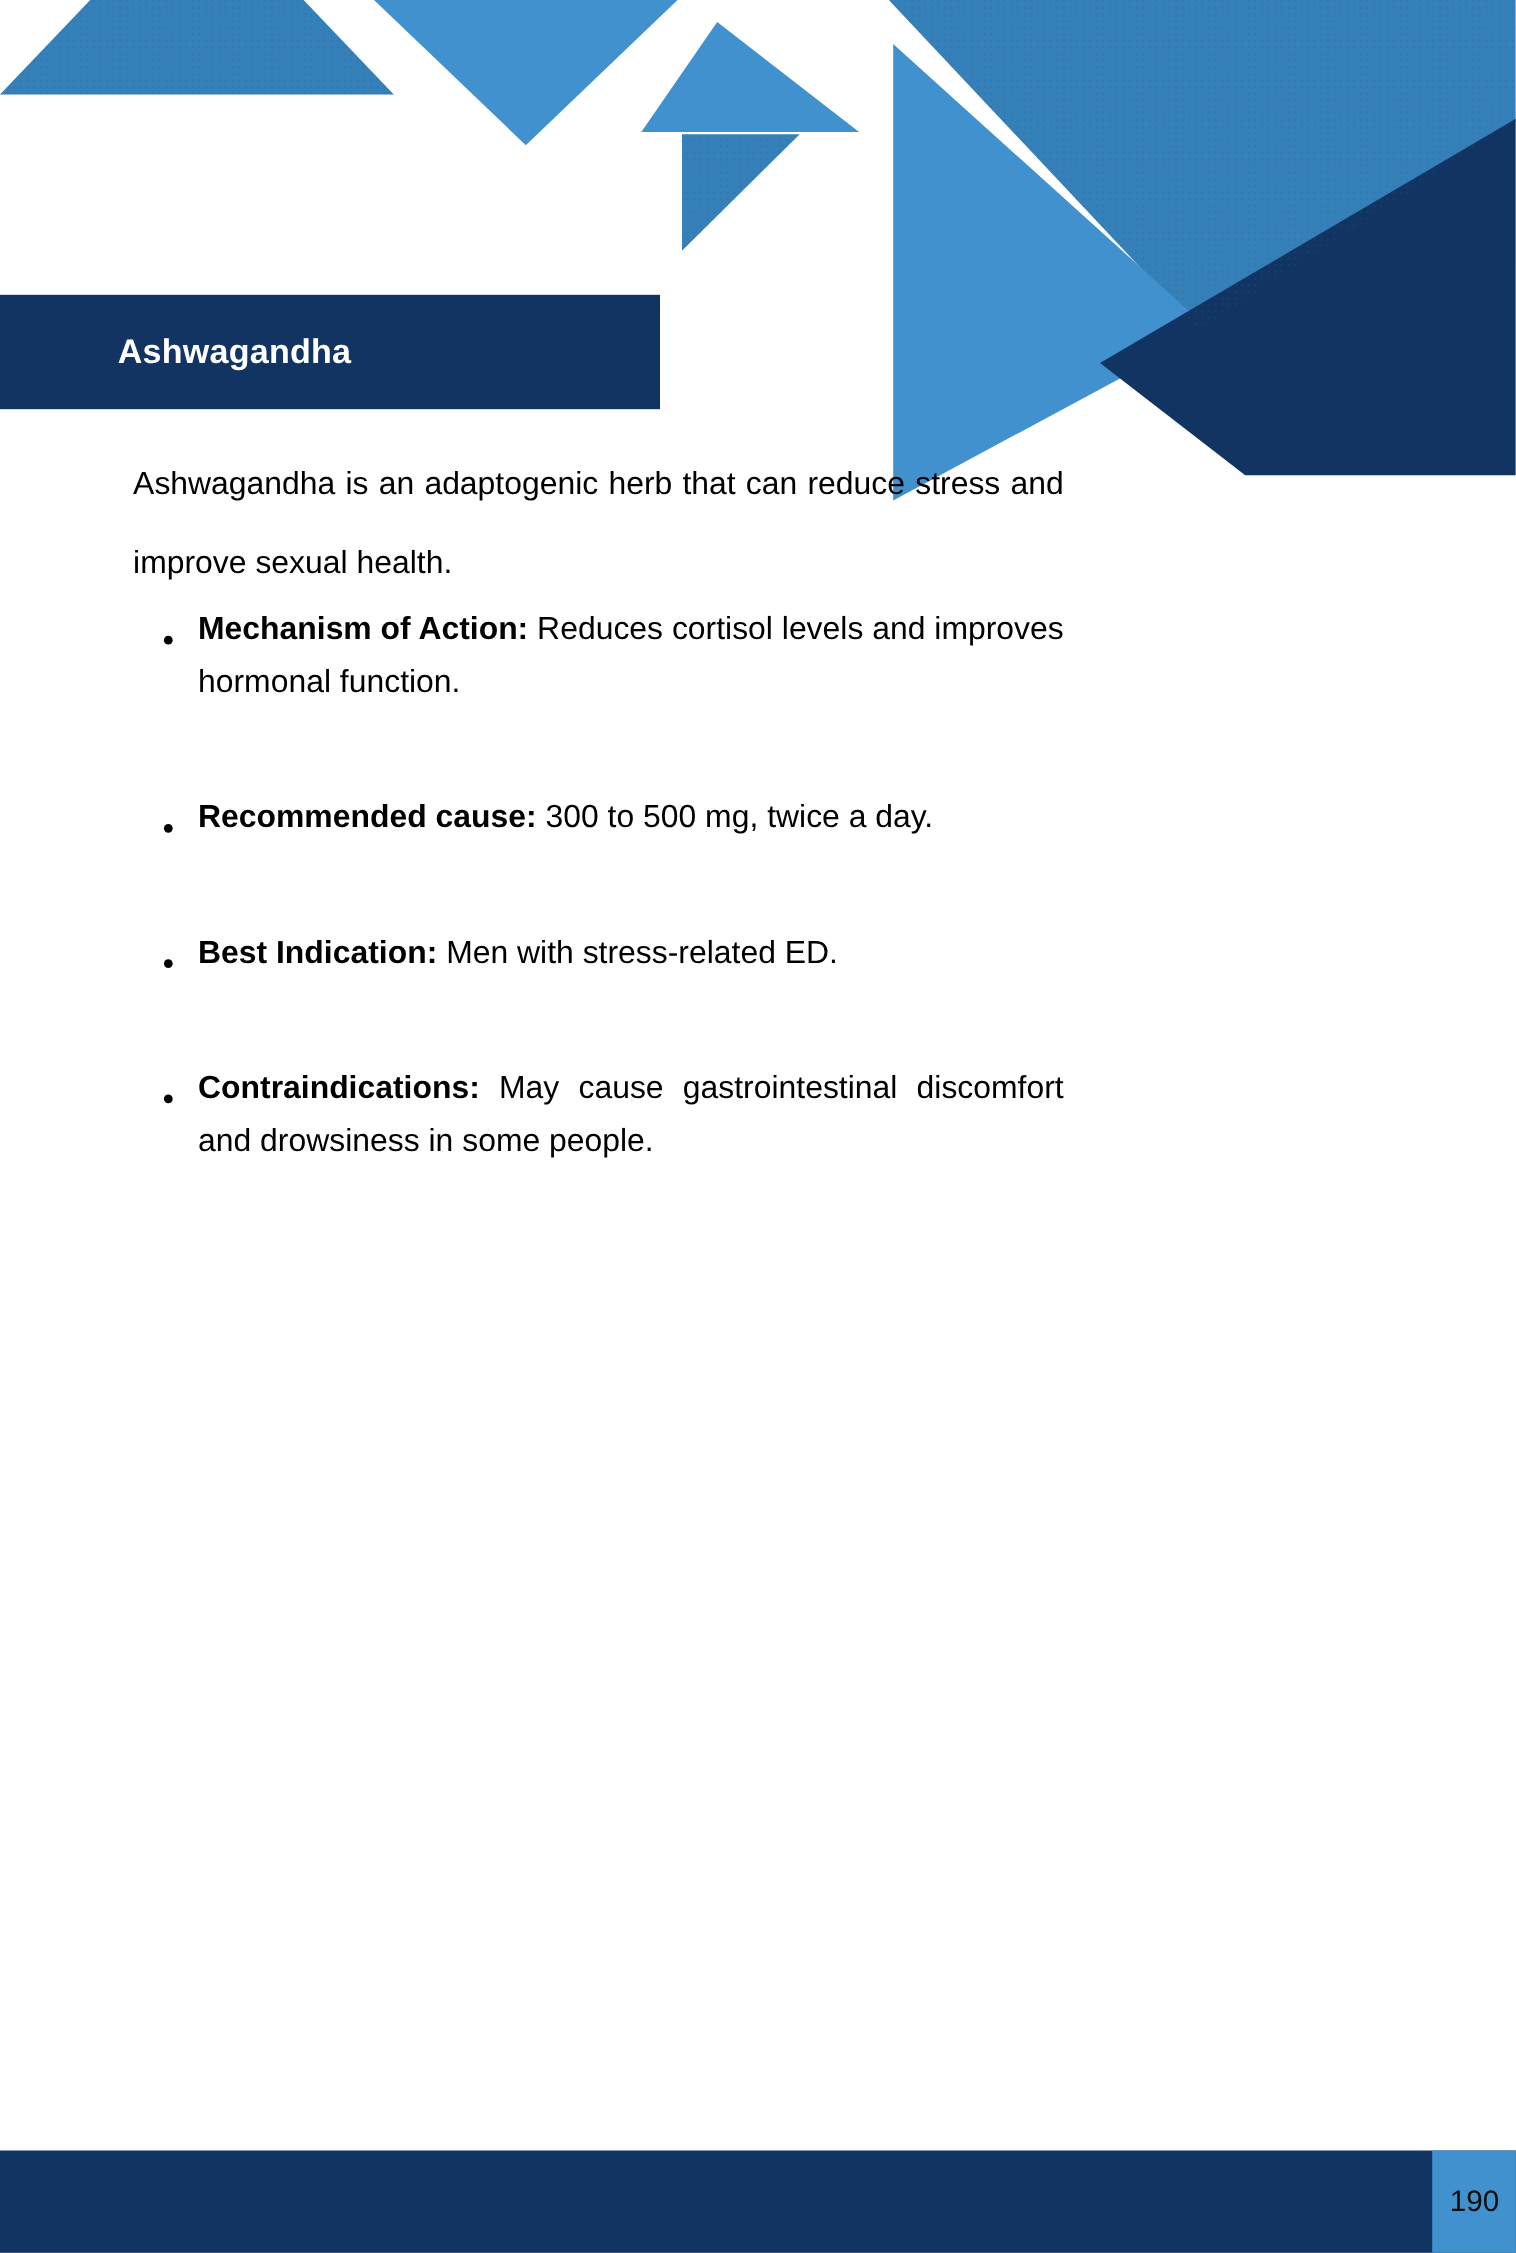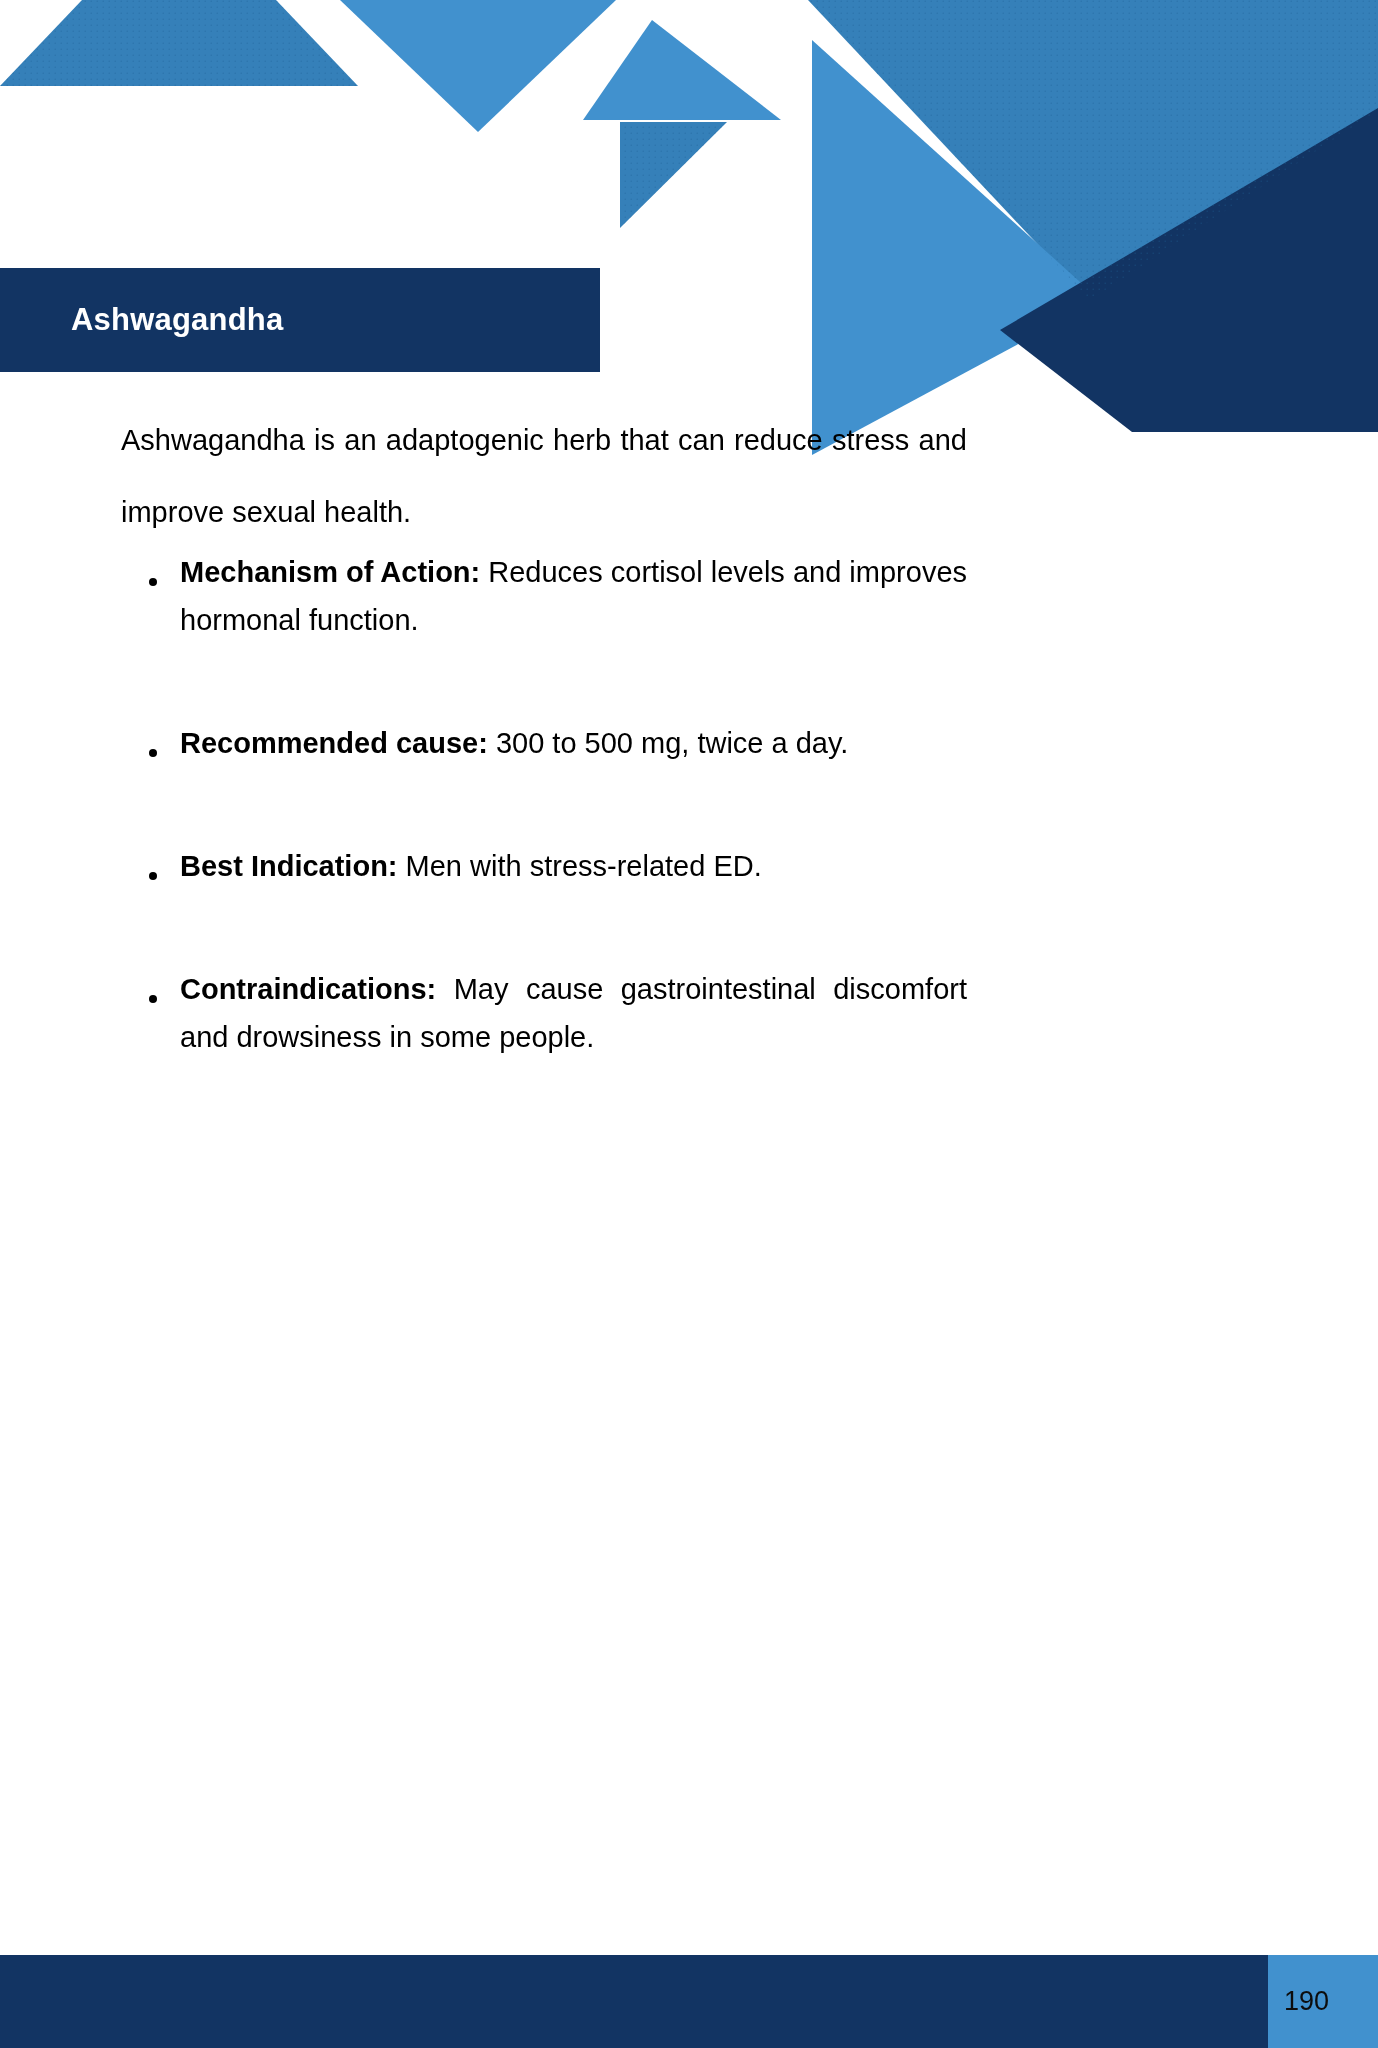--- a/index.html
+++ b/index.html
@@ -35,21 +35,21 @@
     background: #123463;
     display: flex;
     align-items: center;
     z-index: 5;
   }
   .title-text {
     color: #ffffff;
     font-size: 31px;
     font-weight: bold;
     letter-spacing: 0.2px;
-    margin-left: 71px;
+    margin-left: 107px;
   }
 
   
   .content {
     position: absolute;
     left: 121px;
     top: 404px;
     width: 846px;
     z-index: 4;
   }
@@ -98,21 +98,21 @@
     bottom: 0;
     width: 1378px;
     height: 93px;
     background: #123463;
     z-index: 5;
   }
   .footer-page-block {
     position: absolute;
     right: 0;
     bottom: 0;
-    width: 110px;
+    width: 76px;
     height: 93px;
     background: #4191ce;
     display: flex;
     align-items: center;
     justify-content: flex-start;
     z-index: 6;
   }
   .footer-page-number {
     color: #0d0d0d;
     font-size: 27px;

